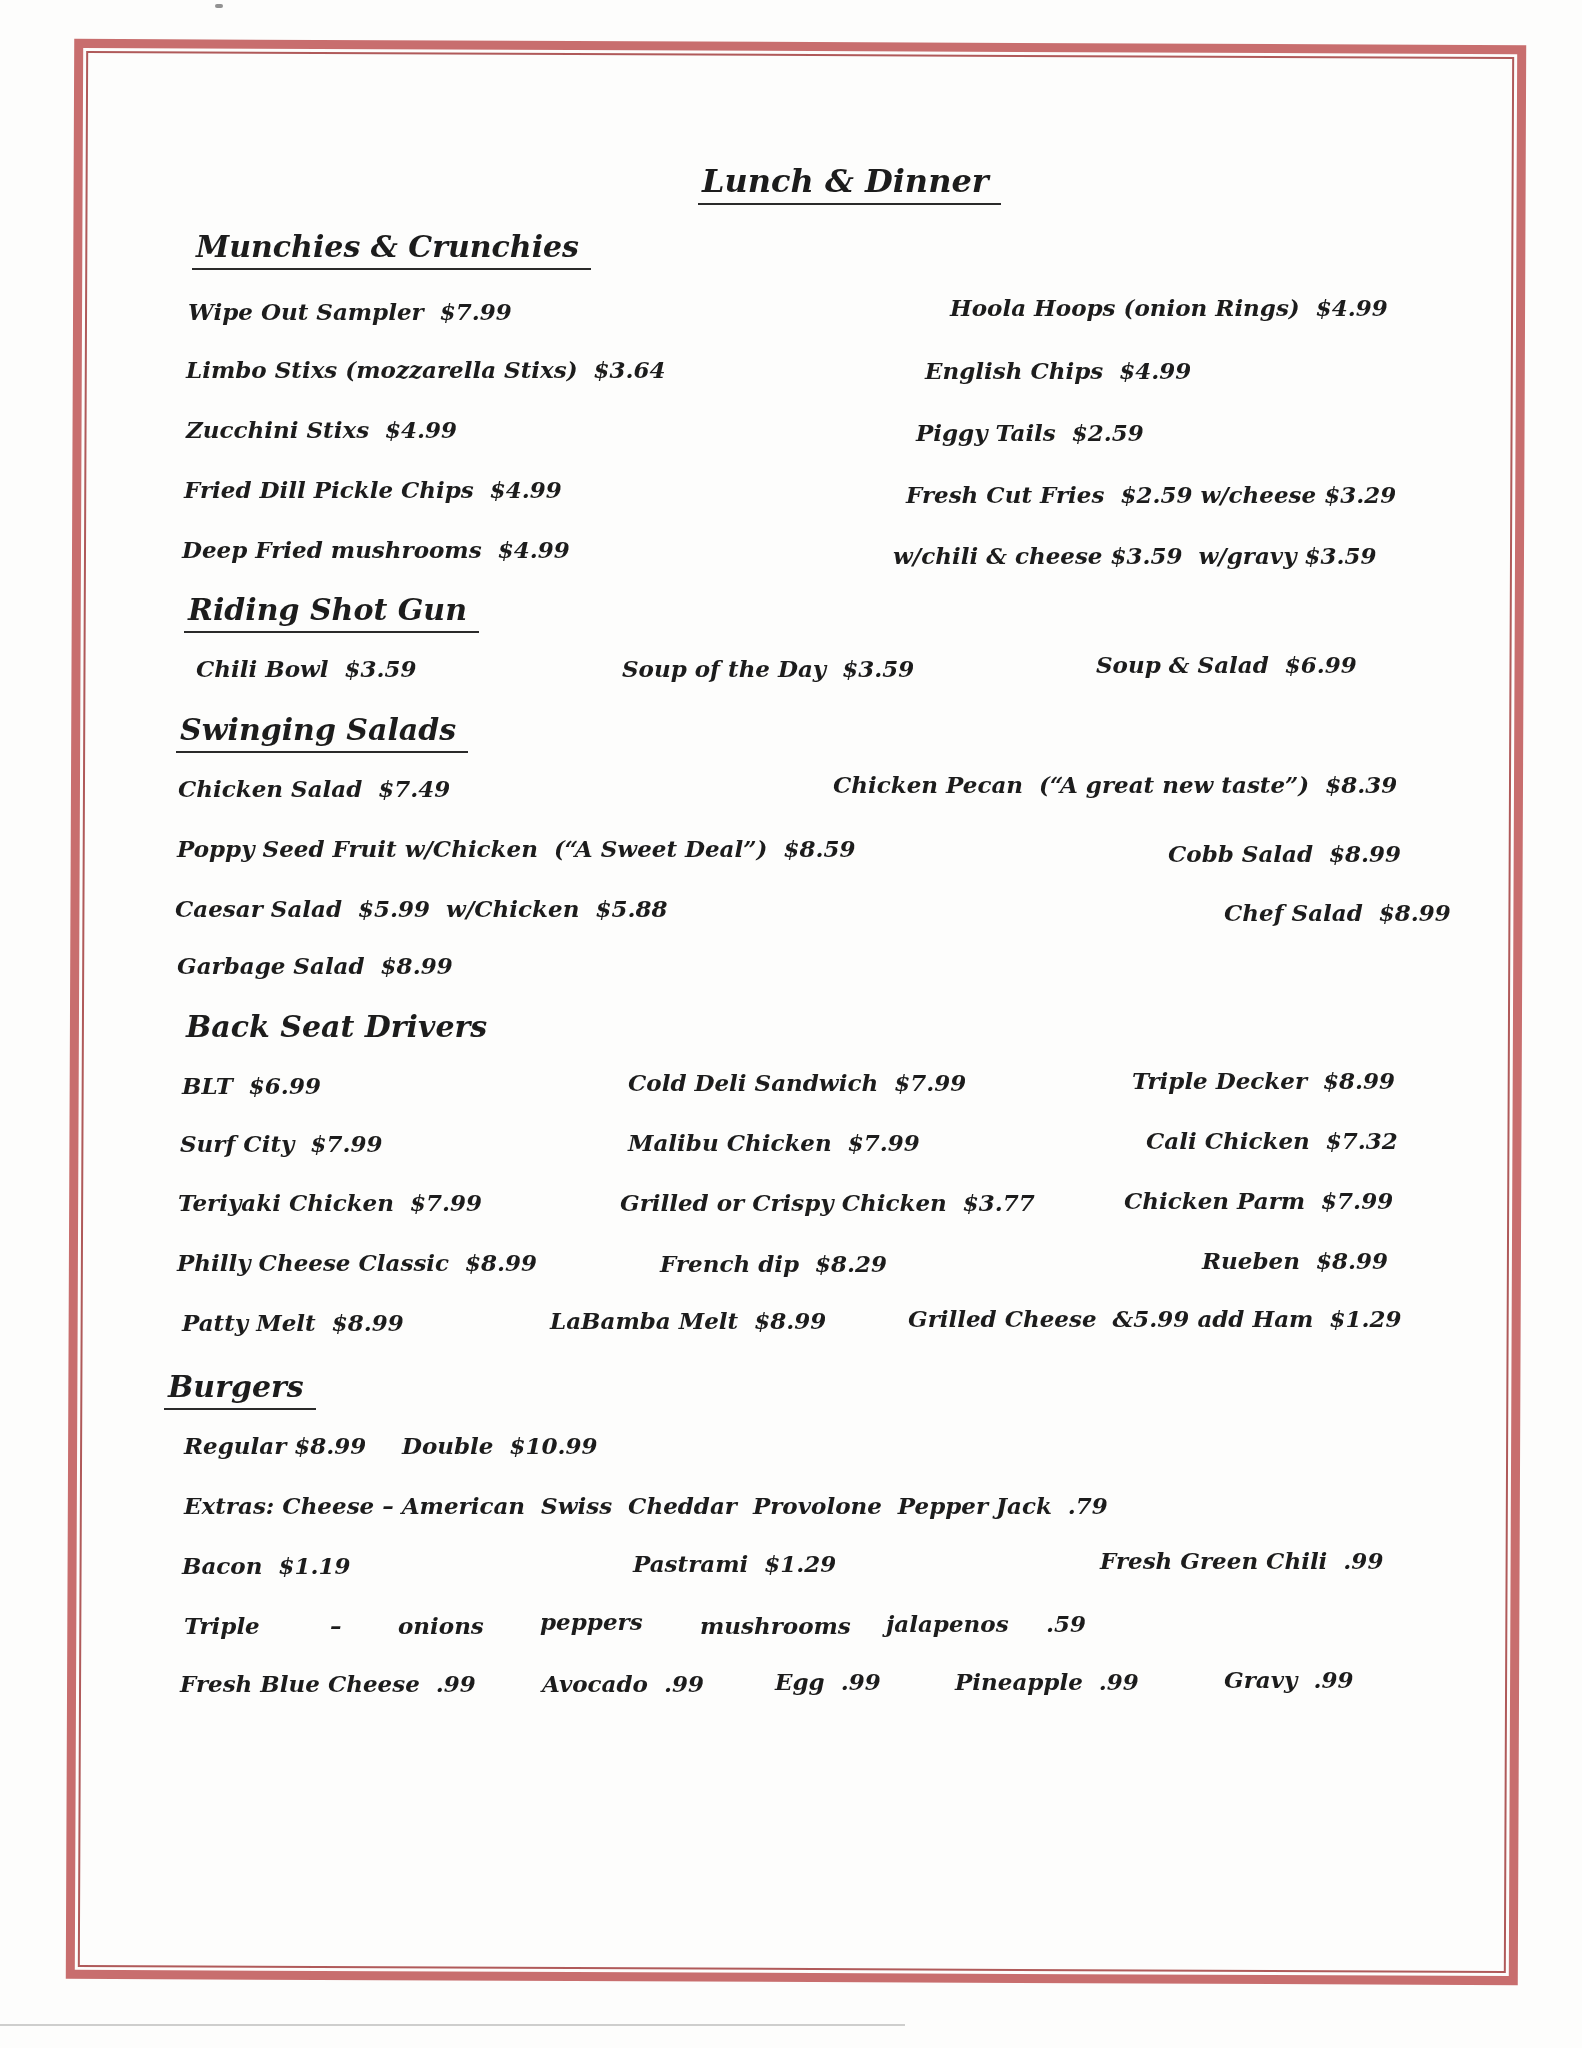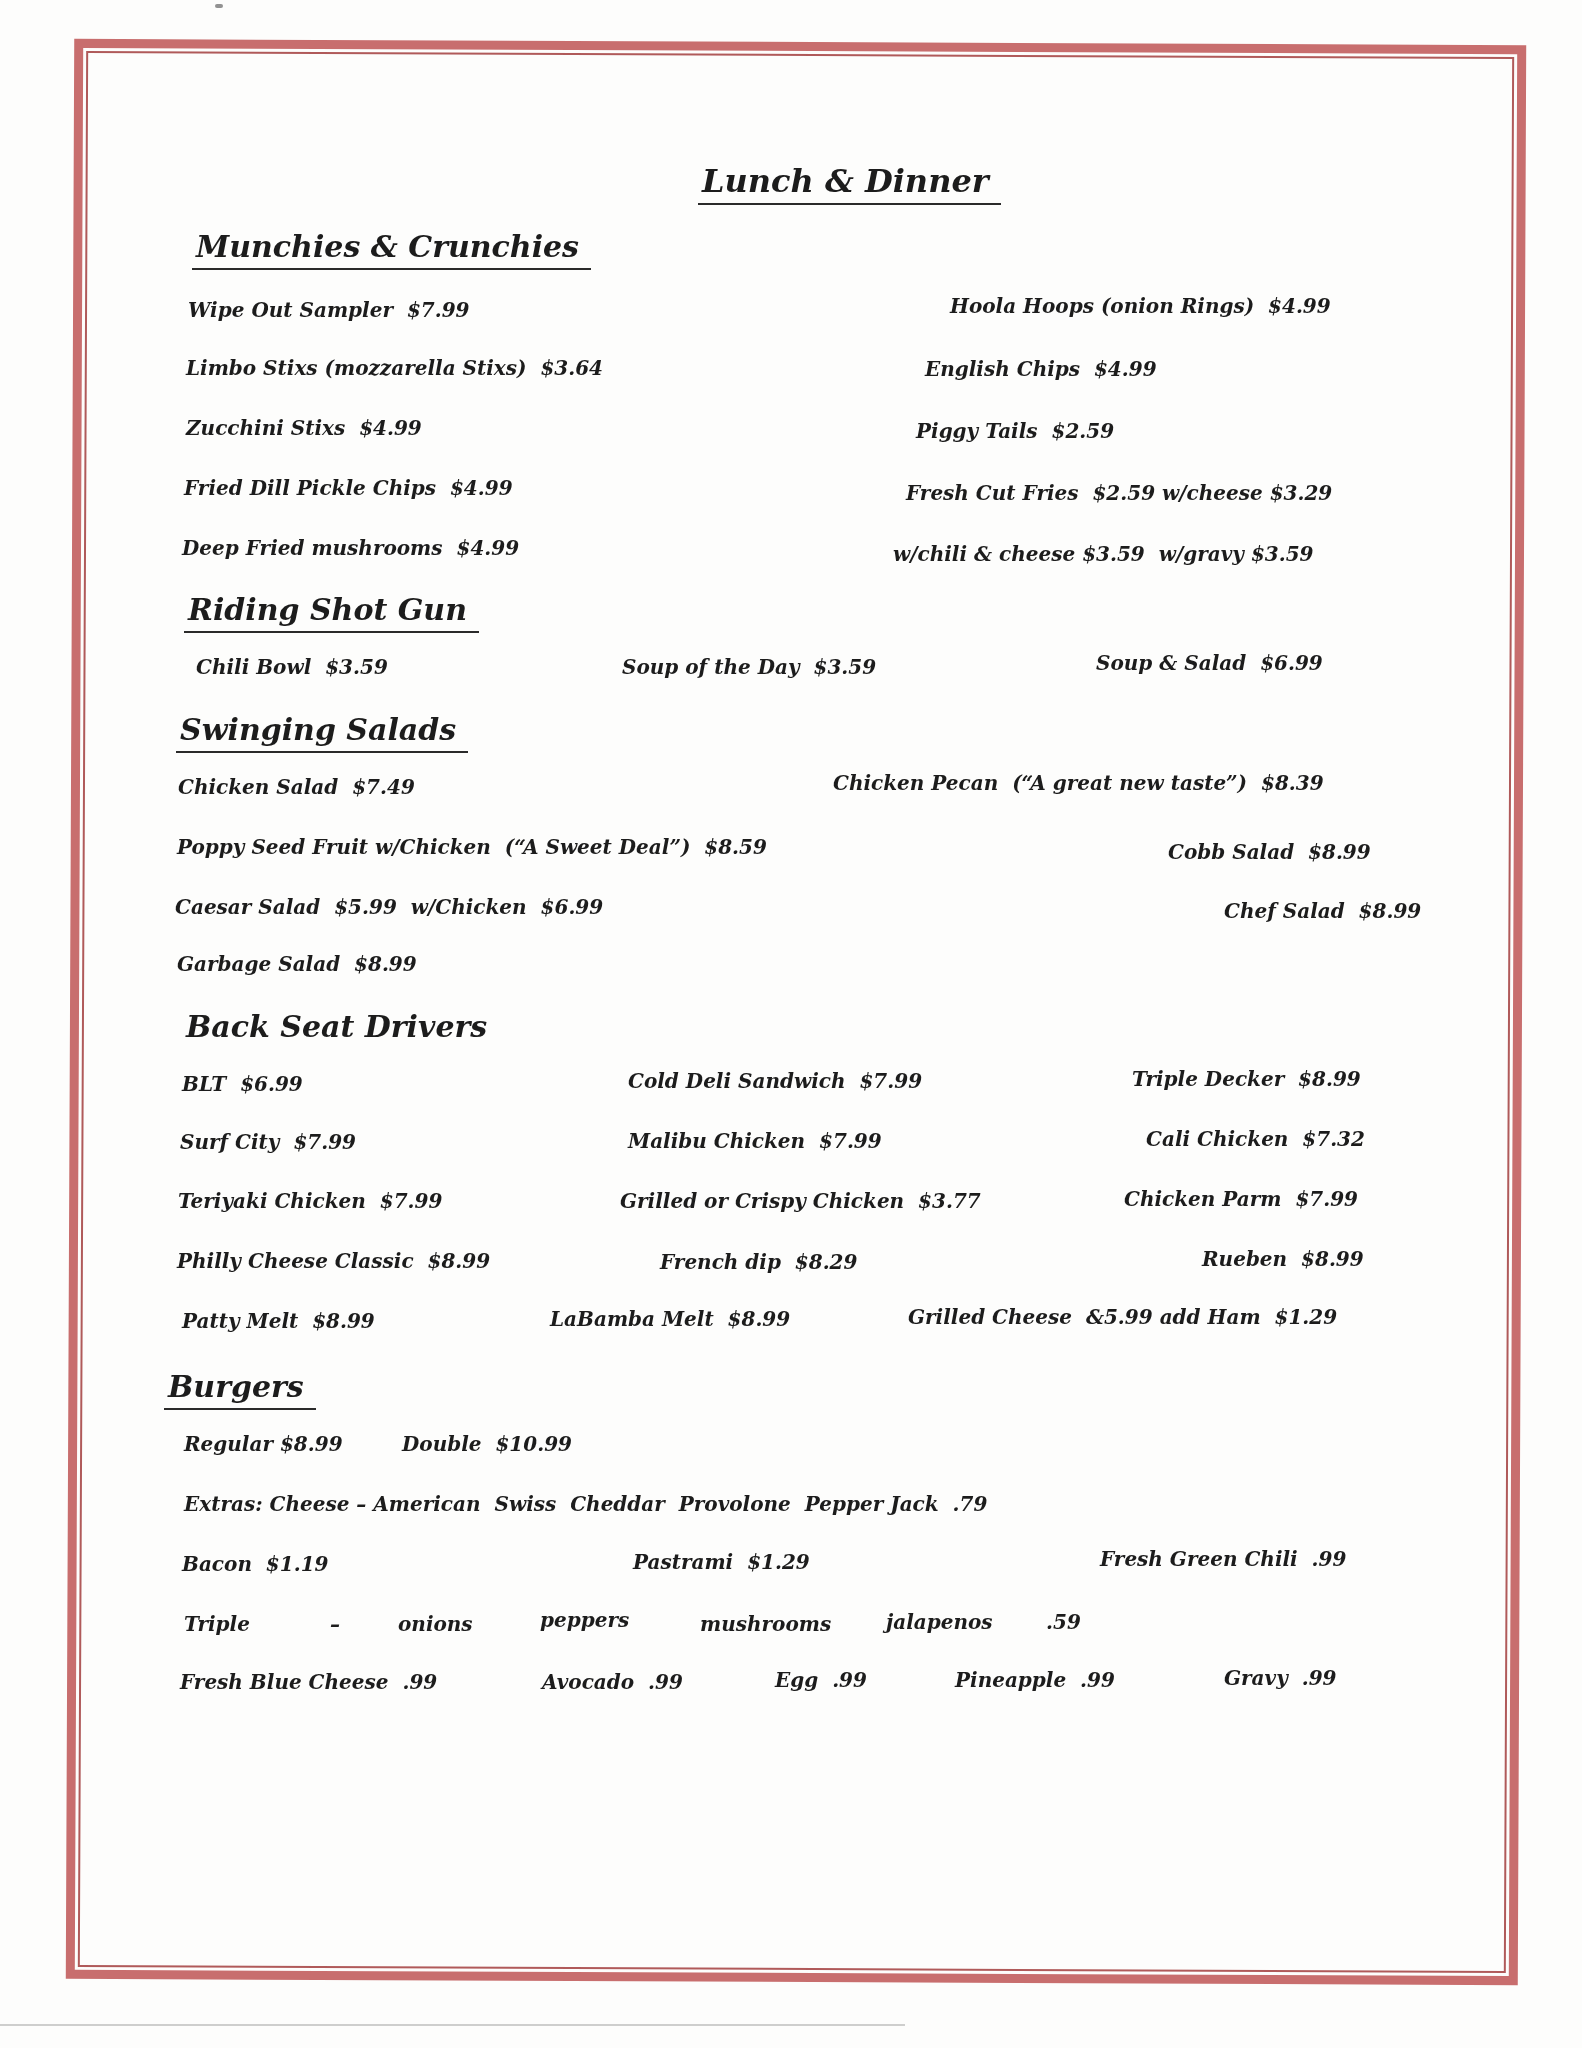--- a/index.html
+++ b/index.html
@@ -18,21 +18,21 @@
     transform-origin:50% 50%;
   }
   .frame-inner{
     position:absolute;inset:3px;
     border:2px solid var(--border-inner,#b05a5a);
   }
   .t{
     position:absolute;
     font-style:italic;
     font-weight:bold;
-    font-size:20px;
+    font-size:23px;
     line-height:1.15;
     white-space:pre;
     letter-spacing:0px;
     color:var(--ink,#1c1c1c);
   }
   .h{font-size:30px;}
   .title{font-size:32px;}
   .underline{
     border-bottom:2px solid #2a2a2a;
     padding:0 12px 3px 4px;
@@ -71,21 +71,21 @@
 <div class="t h underline" style="left:188px;top:593px">Riding Shot Gun</div>
 <div class="t" style="left:196px;top:656px">Chili Bowl  $3.59</div>
 <div class="t" style="left:622px;top:656px">Soup of the Day  $3.59</div>
 <div class="t" style="left:1096px;top:652px">Soup &amp; Salad  $6.99</div>
 
 <div class="t h underline" style="left:180px;top:713px">Swinging Salads</div>
 <div class="t" style="left:178px;top:776px">Chicken Salad  $7.49</div>
 <div class="t" style="left:833px;top:772px">Chicken Pecan  (“A great new taste”)  $8.39</div>
 <div class="t" style="left:177px;top:836px">Poppy Seed Fruit w/Chicken  (“A Sweet Deal”)  $8.59</div>
 <div class="t" style="left:1168px;top:841px">Cobb Salad  $8.99</div>
-<div class="t" style="left:175px;top:896px">Caesar Salad  $5.99  w/Chicken  $6.99</div>
+<div class="t" style="left:175px;top:896px">Caesar Salad  $5.99  w/Chicken  $5.88</div>
 <div class="t" style="left:1224px;top:900px">Chef Salad  $8.99</div>
 <div class="t" style="left:177px;top:953px">Garbage Salad  $8.99</div>
 
 <div class="t h" style="left:186px;top:1010px">Back Seat Drivers</div>
 <div class="t" style="left:182px;top:1073px">BLT  $6.99</div>
 <div class="t" style="left:628px;top:1070px">Cold Deli Sandwich  $7.99</div>
 <div class="t" style="left:1132px;top:1068px">Triple Decker  $8.99</div>
 <div class="t" style="left:180px;top:1131px">Surf City  $7.99</div>
 <div class="t" style="left:628px;top:1130px">Malibu Chicken  $7.99</div>
 <div class="t" style="left:1146px;top:1128px">Cali Chicken  $7.32</div>

